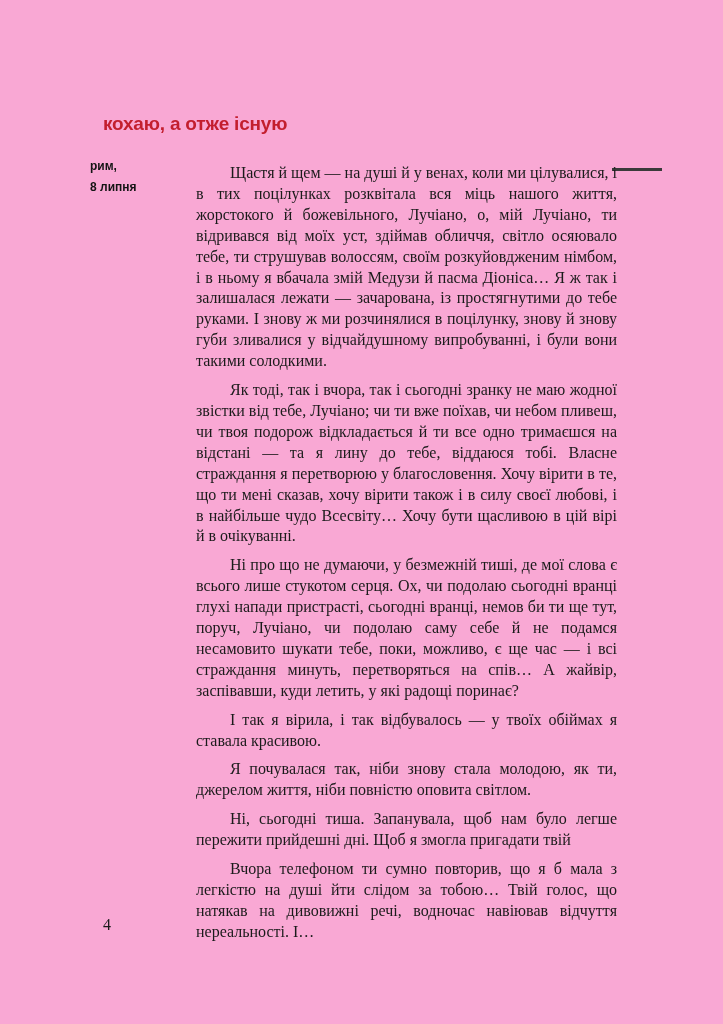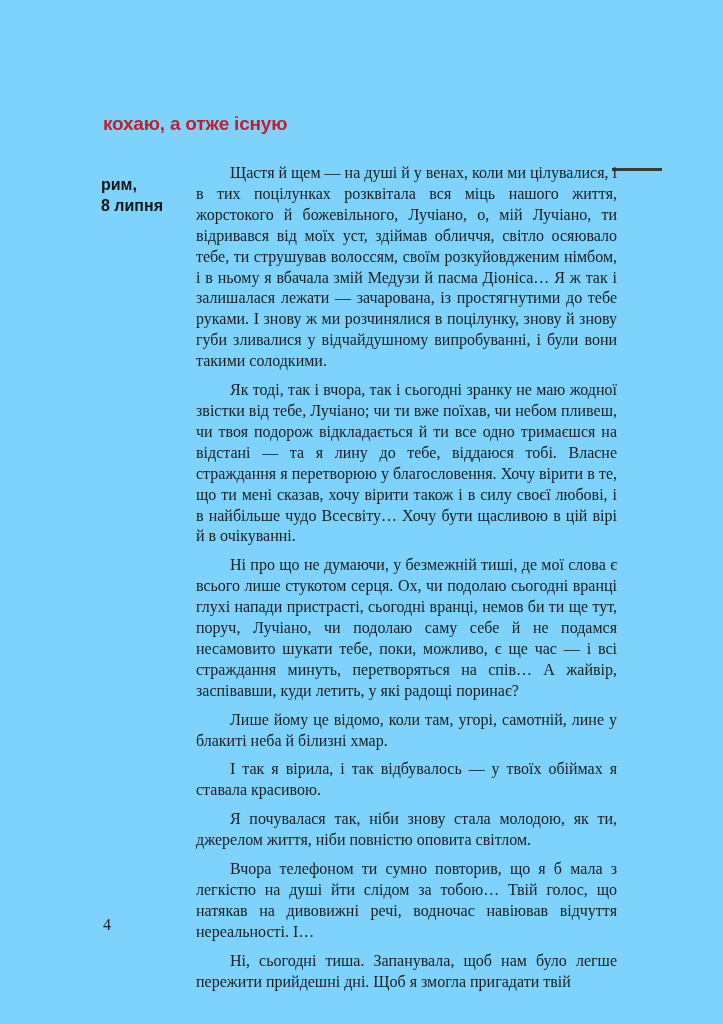--- a/index.html
+++ b/index.html
@@ -4,46 +4,45 @@
 <style>
   html, body {
     margin: 0;
     padding: 0;
     background: #e8e8e8;
   }
   .page {
     position: relative;
     width: 723px;
     height: 1024px;
-    background: #7dd3fc;
+    background: #f9a8d4;
     overflow: hidden;
     margin: 0 auto;
   }
   .chapter-heading {
     position: absolute;
     left: 103px;
     top: 112px;
     margin: 0;
     font-family: "Liberation Sans", "DejaVu Sans", sans-serif;
     font-weight: bold;
     font-size: 19px;
     line-height: 24px;
     letter-spacing: -0.2px;
     color: #c31e2e;
   }
   .margin-note {
     position: absolute;
-    left: 101px;
+    left: 90px;
     top: 156px;
     font-family: "Liberation Sans", "DejaVu Sans", sans-serif;
     font-weight: bold;
-    font-size: 16px;
+    font-size: 12px;
     line-height: 21px;
     color: #141414;
-    margin-top: 18px;
   }
   .section-rule {
     position: absolute;
     left: 612px;
     top: 168px;
     width: 50px;
     height: 3px;
     background: #3a3a3a;
   }
   .body-column {
@@ -84,22 +83,21 @@
     <div>рим,</div>
     <div>8 липня</div>
   </div>
 
   <div class="section-rule"></div>
 
   <div class="body-column">
     <p>Щастя й щем — на душі й у венах, коли ми цілувалися, і в тих поцілунках розквітала вся міць нашого життя, жорстокого й божевільного, Лучіано, о, мій Лучіано, ти відривався від моїх уст, здіймав обличчя, світло осяювало тебе, ти струшував волоссям, своїм розкуйовдженим німбом, і в ньому я вбачала змій Медузи й пасма Діоніса… Я ж так і залишалася лежати — зачарована, із простягнутими до тебе руками. І знову ж ми розчинялися в поцілунку, знову й знову губи зливалися у відчайдушному випробуванні, і були вони такими солодкими.</p>
     <p>Як тоді, так і вчора, так і сьогодні зранку не маю жодної звістки від тебе, Лучіано; чи ти вже поїхав, чи небом пливеш, чи твоя подорож відкладається й ти все одно тримаєшся на відстані — та я лину до тебе, віддаюся тобі. Власне страждання я перетворюю у благословення. Хочу вірити в те, що ти мені сказав, хочу вірити також і в силу своєї любові, і в найбільше чудо Всесвіту… Хочу бути щасливою в цій вірі й в очікуванні.</p>
     <p>Ні про що не думаючи, у безмежній тиші, де мої слова є всього лише стукотом серця. Ох, чи подолаю сьогодні вранці глухі напади пристрасті, сьогодні вранці, немов би ти ще тут, поруч, Лучіано, чи подолаю саму себе й не подамся несамовито шукати тебе, поки, можливо, є ще час — і всі страждання минуть, перетворяться на спів… А жайвір, заспівавши, куди летить, у які радощі поринає?</p>
-    <p>Лише йому це відомо, коли там, угорі, самотній, лине у блакиті неба й білизні хмар.</p>
     <p>І так я вірила, і так відбувалось — у твоїх обіймах я ставала красивою.</p>
     <p>Я почувалася так, ніби знову стала молодою, як ти, джерелом життя, ніби повністю оповита світлом.</p>
+    <p>Ні, сьогодні тиша. Запанувала, щоб нам було легше пережити прийдешні дні. Щоб я змогла пригадати твій</p>
     <p>Вчора телефоном ти сумно повторив, що я б мала з легкістю на душі йти слідом за тобою… Твій голос, що натякав на дивовижні речі, водночас навіював відчуття нереальності. І…</p>
-    <p>Ні, сьогодні тиша. Запанувала, щоб нам було легше пережити прийдешні дні. Щоб я змогла пригадати твій</p>
   </div>
 
   <div class="page-number">4</div>
 
 </div>
 
 </body></html>

